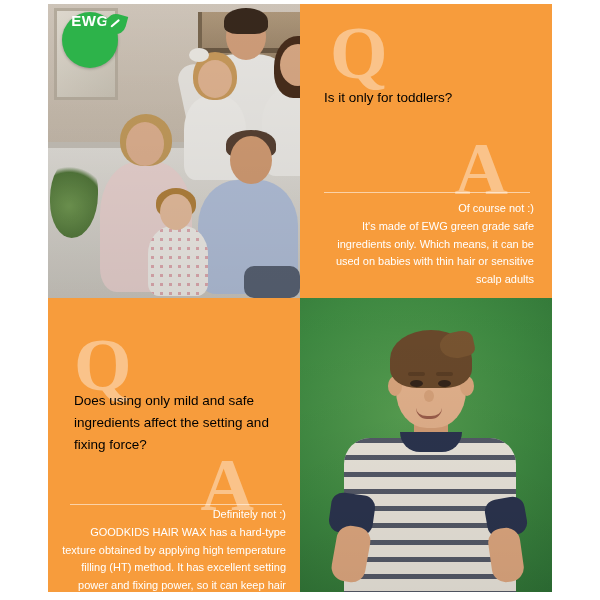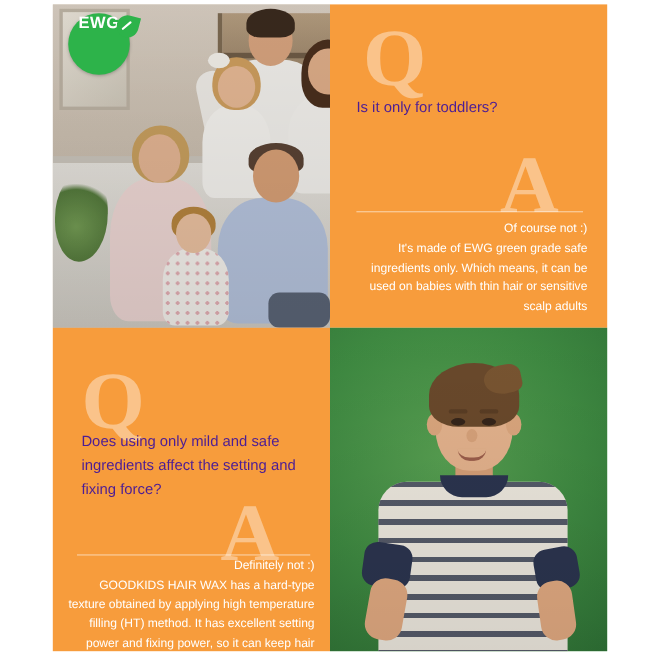--- a/index.html
+++ b/index.html
@@ -168,21 +168,21 @@
     color: rgba(255,255,255,0.40);
     line-height: 1;
     font-family: "Liberation Serif", serif;
   }
   .qa .q-letter { left: 28px; top: 16px; }
   .qa .a-letter { right: 40px; top: 132px; }
   .qa .question {
     position: absolute;
     font-size: 13.5px;
     line-height: 1.55;
-    color: #4c1d95;
+    color: #000000;
   }
   .qa .divider {
     position: absolute;
     height: 1px;
     background: rgba(255,255,255,0.55);
   }
   .qa .answer {
     position: absolute;
     font-size: 11px;
     line-height: 1.62;

